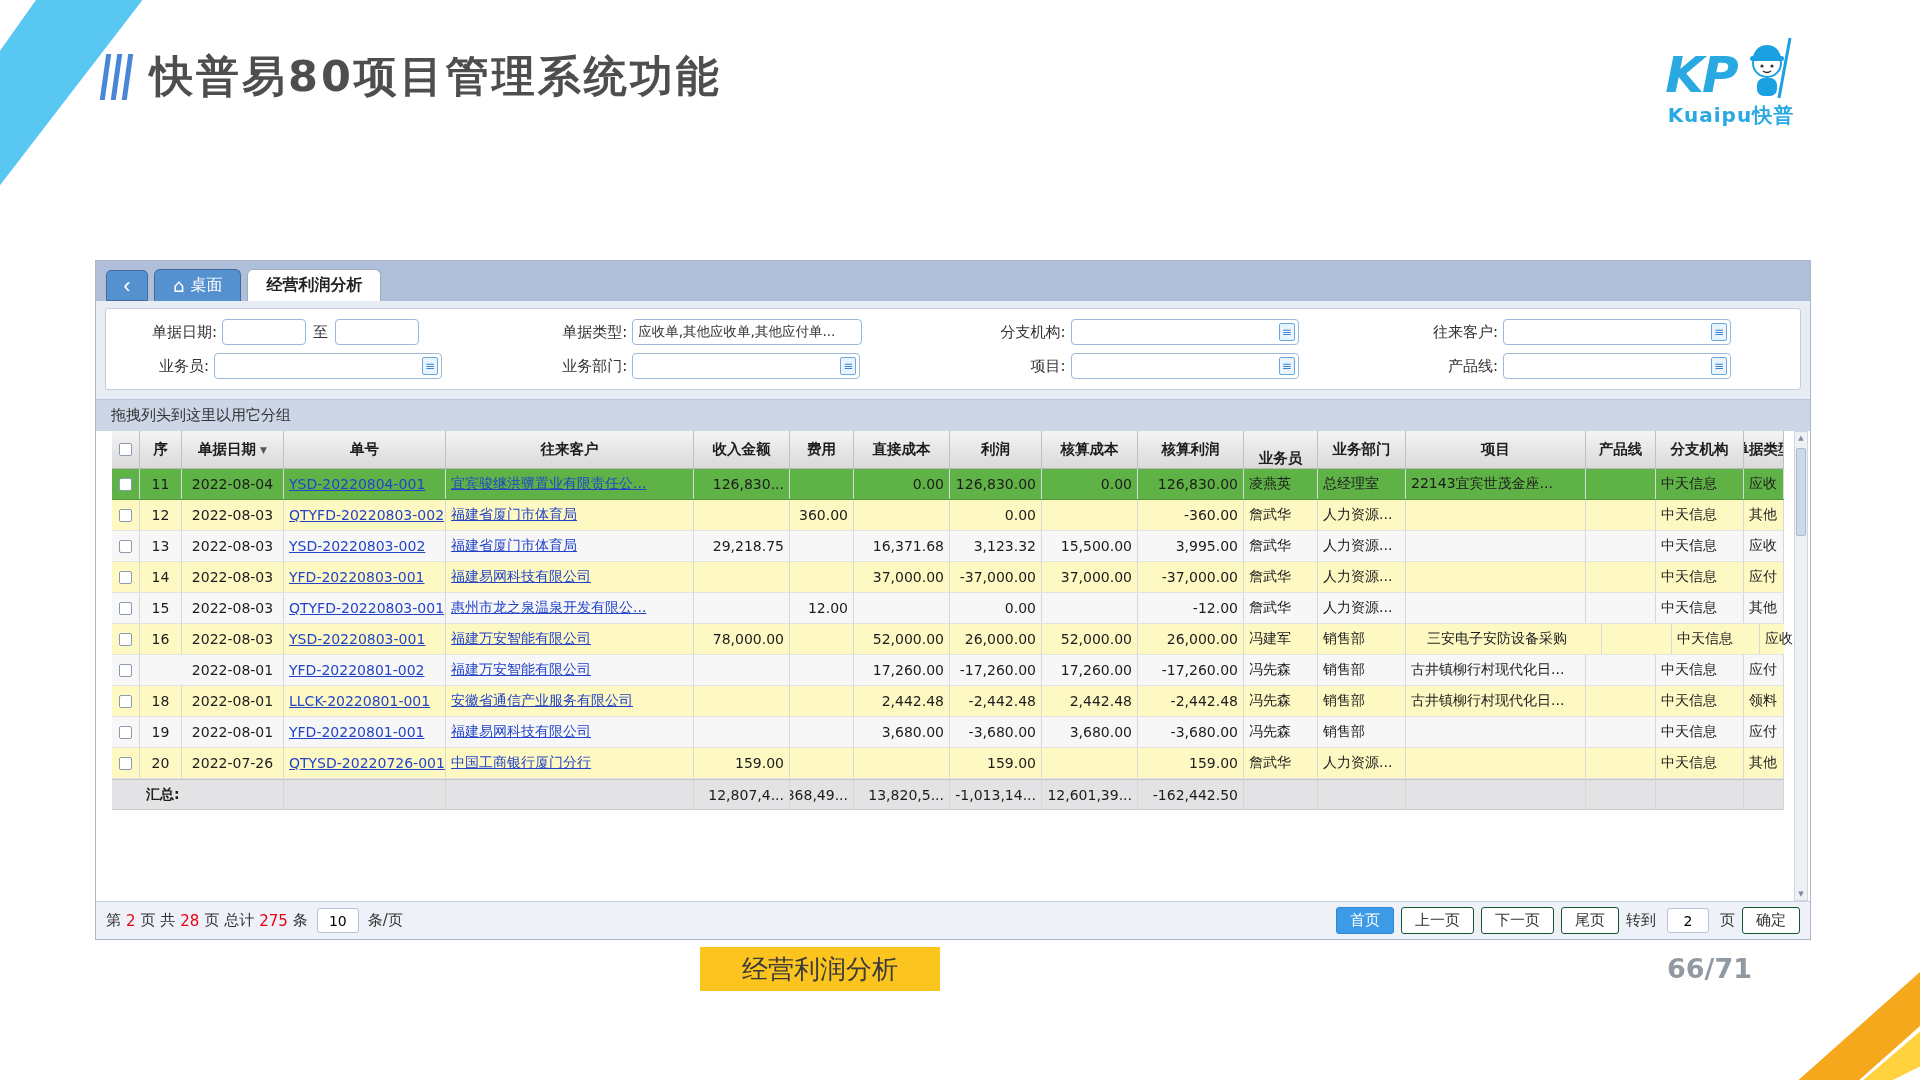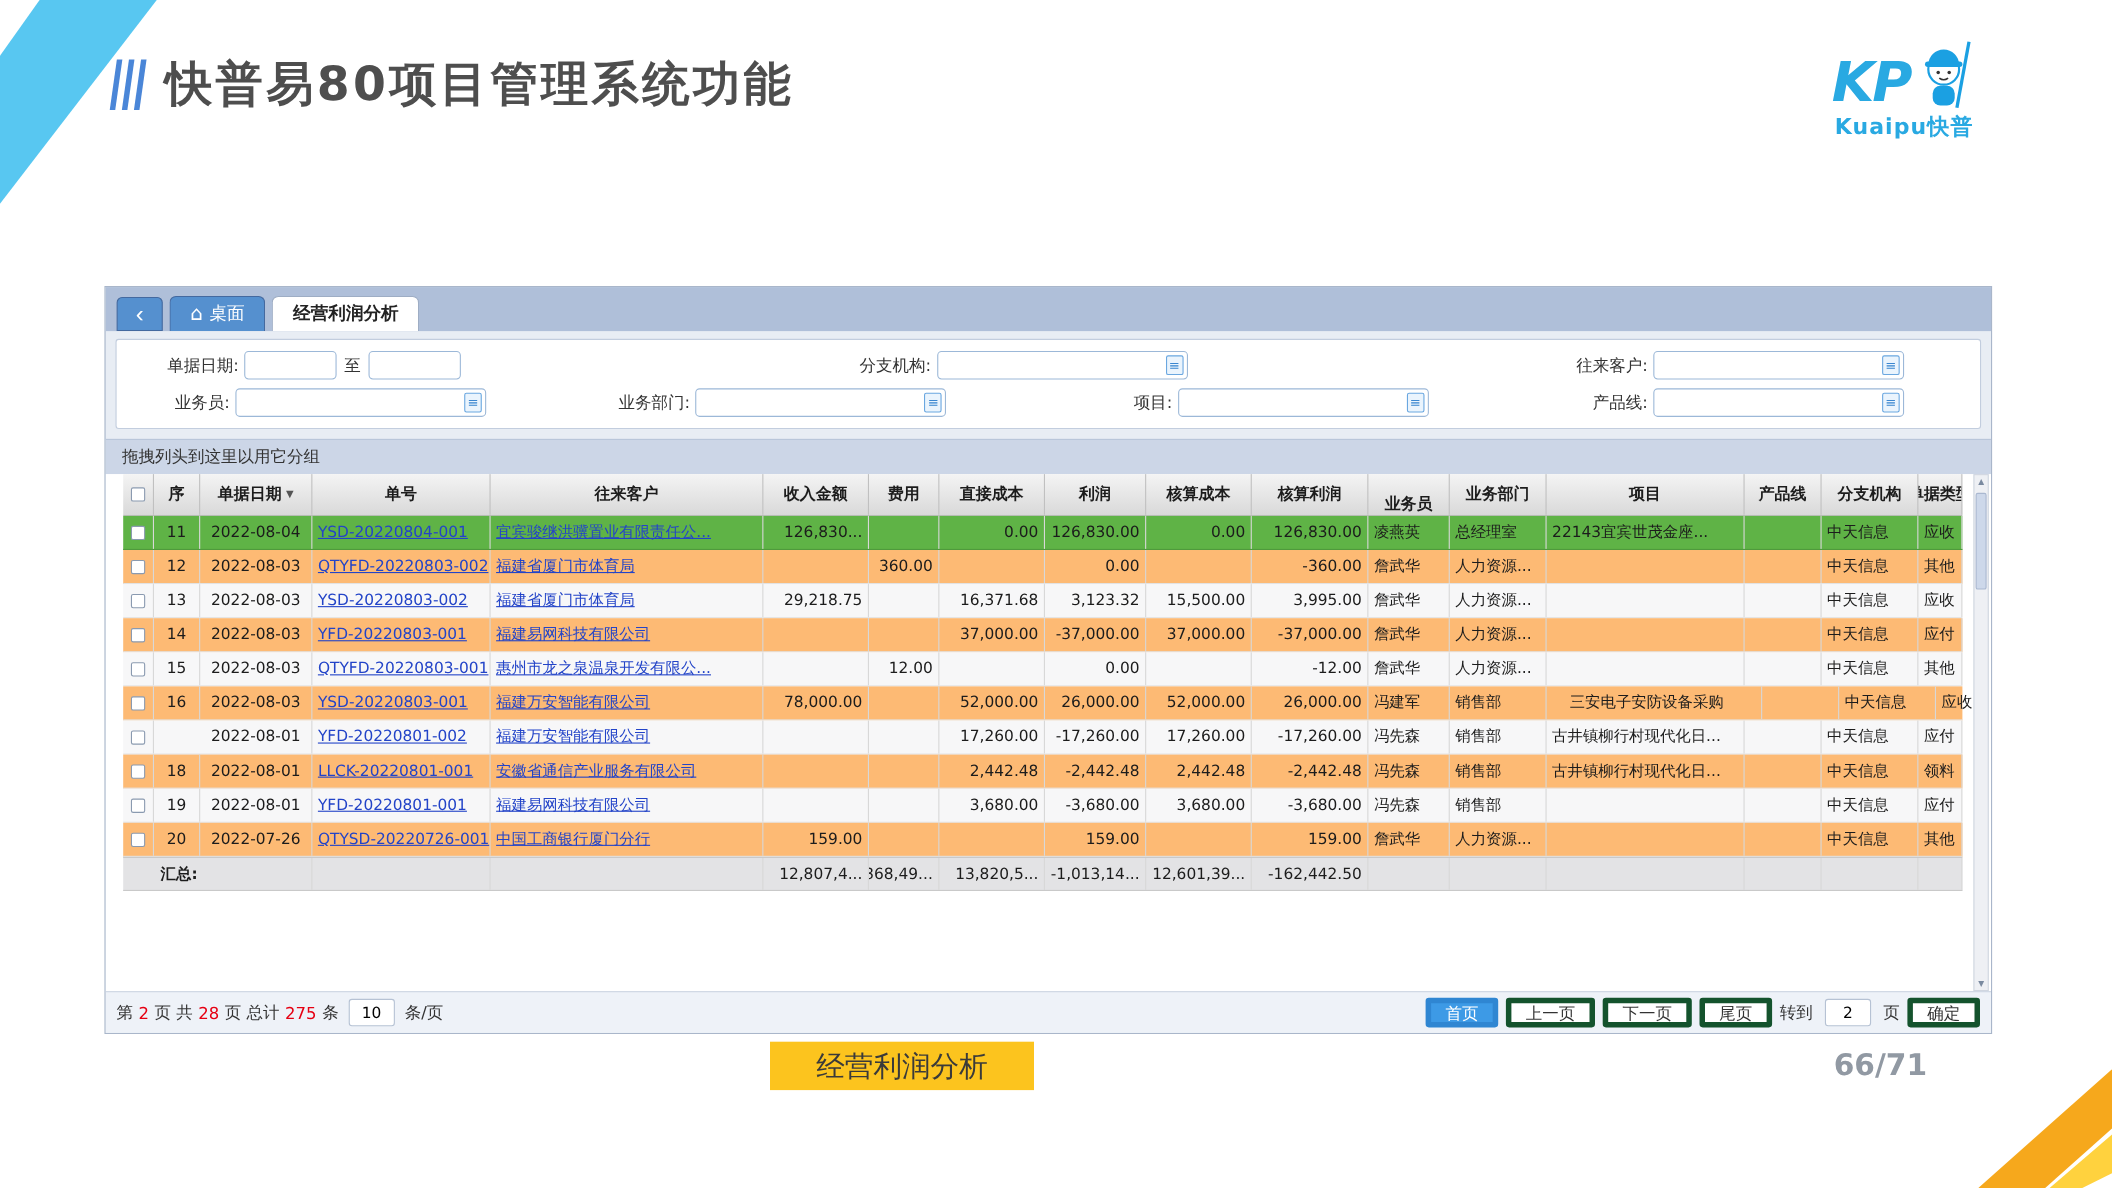--- a/index.html
+++ b/index.html
@@ -71,21 +71,21 @@
             padding-left:15px;font-size:15px;color:#333;border-top:1px solid #B9C6DA;flex:0 0 auto;}
   
   .table-wrap{flex:1 1 auto;background:#fff;position:relative;padding-left:16px;overflow:hidden;}
   .trow{display:flex;height:31px;width:1672px;}
   .thead{height:38px;background:linear-gradient(#F4F4F4,#D9D9D9);font-weight:bold;border-bottom:1px solid #B9B9B9;}
   .tcell{border-right:1px solid #D8D8D8;display:flex;align-items:center;padding:0 5px;font-size:14px;
          color:#1C1C1C;overflow:hidden;white-space:nowrap;flex:0 0 auto;}
   .thead .tcell{border-right:1px solid #C0C0C0;justify-content:center;font-size:14.5px;}
   .tbrow{border-bottom:1px solid #E3E3E3;}
   .tbrow.lite{background:#F7F7F8;}
-  .tbrow.gray{background:#fdba74;}
+  .tbrow.gray{background:#fef9c3;}
   .tbrow.hl{background:var(--highlight-row);border-bottom:1px solid #4F9A3C;}
   .num{justify-content:flex-end;}
   .ctr{justify-content:center;}
   .link{color:var(--link);text-decoration:underline;cursor:pointer;}
   .caret{font-size:9px;color:#555;margin-left:4px;}
   .cb{width:13px;height:13px;background:#fff;border:1px solid #8A9AB0;border-radius:2px;display:inline-block;cursor:pointer;}
   .tsummary{background:#E3E3E5;border-top:1px solid #C9C9C9;border-bottom:1px solid #C9C9C9;}
   .tsummary .tcell{font-size:14px;}
   .sum-label{font-weight:bold;padding-left:34px;}
   .vscroll{position:absolute;right:2px;top:0;bottom:0;width:14px;background:#EEF0F4;border:1px solid #D0D6E0;}
@@ -94,21 +94,21 @@
   .vscroll .thumb{position:absolute;left:1px;top:16px;width:10px;height:88px;background:#CDD8EA;
                   border:1px solid #AAB8D0;border-radius:2px;}
   
   .pager{margin-top:auto;height:38px;background:#EEF2F8;border-top:1px solid #C8D2E0;display:flex;
          align-items:center;justify-content:space-between;padding:0 10px;flex:0 0 auto;font-size:15px;}
   .pager-left{display:flex;align-items:center;gap:5px;}
   .red{color:var(--red-number);font-weight:normal;}
   .pg-input{width:42px;height:25px;border:1px solid #B6C2D4;border-radius:3px;text-align:center;
             font-size:14px;font-family:inherit;background:#fff;margin:0 4px;}
   .pager-right{display:flex;align-items:center;gap:7px;}
-  .pg-btn{height:27px;padding:0 13px;border:5px solid #14532d;background:#fff;border-radius:3px;
+  .pg-btn{height:27px;padding:0 13px;border:1px solid #14532d;background:#fff;border-radius:3px;
           font-size:15px;color:#333;cursor:pointer;font-family:inherit;white-space:nowrap;}
   .pg-btn.primary{background:#3D9AE6;border-color:#2F86D2;color:#fff;}
   
   .caption{position:absolute;left:700px;top:947px;width:240px;height:44px;background:var(--caption);
            display:flex;align-items:center;justify-content:center;font-size:26px;color:#3A3A3A;font-weight:500;}
   .pageno{position:absolute;right:168px;top:953px;font-size:27px;color:#9199A3;font-weight:bold;}
 </style>
 </head>
 <body>
 
@@ -153,20 +153,24 @@
       <div class="tab tab-active">经营利润分析</div>
     </div>
 
     <div class="filter-panel" id="filters">
         <div class="frow">
           <div class="f f1">
             <span class="lbl">单据日期:</span>
             <input class="inp inp-date" style="">
             <span class="mid">至</span>
             <input class="inp inp-date" style="">
+          </div>
+          <div class="f f2">
+            <span class="lbl">单据类型:</span>
+            <span class="inp-box"><input class="inp inp-wide" value="应收单,其他应收单,其他应付单..." style=""></span>
           </div>
           <div class="f f3">
             <span class="lbl">分支机构:</span>
             <span class="inp-box"><input class="inp inp-lookup" style=""><span class="lookup-ico">≡</span></span>
           </div>
           <div class="f f4">
             <span class="lbl">往来客户:</span>
             <span class="inp-box"><input class="inp inp-lookup" style=""><span class="lookup-ico">≡</span></span>
           </div>
         </div>

